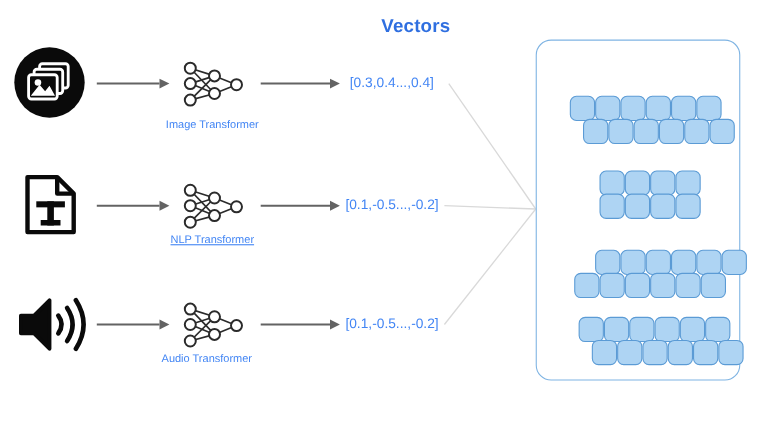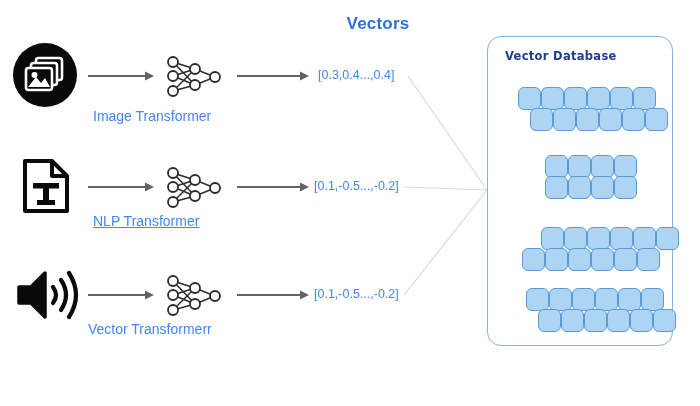--- a/index.html
+++ b/index.html
@@ -49,21 +49,22 @@
     position: absolute;
     width: 64px;
     height: 46px;
   }
   .nn-icon svg { display: block; width: 100%; height: 100%; }
 
   
   .tf-label {
     position: absolute;
     width: 200px;
-    font-size: 14px;
+    text-align: center;
+    font-size: 10px;
     color: #4285f4;
   }
 
   
   .vec-text {
     position: absolute;
     font-size: 12.5px;
     color: #4285f4;
     white-space: nowrap;
   }
@@ -251,39 +252,38 @@
         <circle cx="12" cy="9" r="5"></circle>
         <circle cx="12" cy="23" r="5"></circle>
         <circle cx="12" cy="38" r="5"></circle>
         <circle cx="34" cy="16" r="5"></circle>
         <circle cx="34" cy="32" r="5"></circle>
         <circle cx="54" cy="24" r="5"></circle>
       </g>
     </svg>
   </div>
 
-  <div class="tf-label" style="left:88px; top:321px;">Vector Transformerr</div>
+  <div class="tf-label" style="left:88px; top:321px;">Audio Transformer</div>
 
   <div class="arrow" style="left:237px; top:289px; width:72px;">
     <svg viewBox="0 0 72 12">
       <line x1="0" y1="6" x2="63" y2="6" stroke="#636363" stroke-width="1.8"></line>
       <path d="M63 1.5 L72 6 L63 10.5 Z" fill="#636363"></path>
     </svg>
   </div>
 
   <div class="vec-text" style="left:314px; top:287px;">[0.1,-0.5...,-0.2]</div>
 
   <svg class="converge" viewBox="0 0 700 406">
     <line x1="408" y1="76" x2="487" y2="190" stroke="#d9d9d9" stroke-width="1.2"></line>
     <line x1="404" y1="187" x2="487" y2="190" stroke="#d9d9d9" stroke-width="1.2"></line>
     <line x1="404" y1="295" x2="487" y2="190" stroke="#d9d9d9" stroke-width="1.2"></line>
   </svg>
 
   <div class="db-panel"></div>
-  <div class="db-title">Vector Database</div>
 
   <div class="blk" style="left:518px; top:87px;"></div>
   <div class="blk" style="left:541px; top:87px;"></div>
   <div class="blk" style="left:564px; top:87px;"></div>
   <div class="blk" style="left:587px; top:87px;"></div>
   <div class="blk" style="left:610px; top:87px;"></div>
   <div class="blk" style="left:633px; top:87px;"></div>
   <div class="blk" style="left:530px; top:108px;"></div>
   <div class="blk" style="left:553px; top:108px;"></div>
   <div class="blk" style="left:576px; top:108px;"></div>

